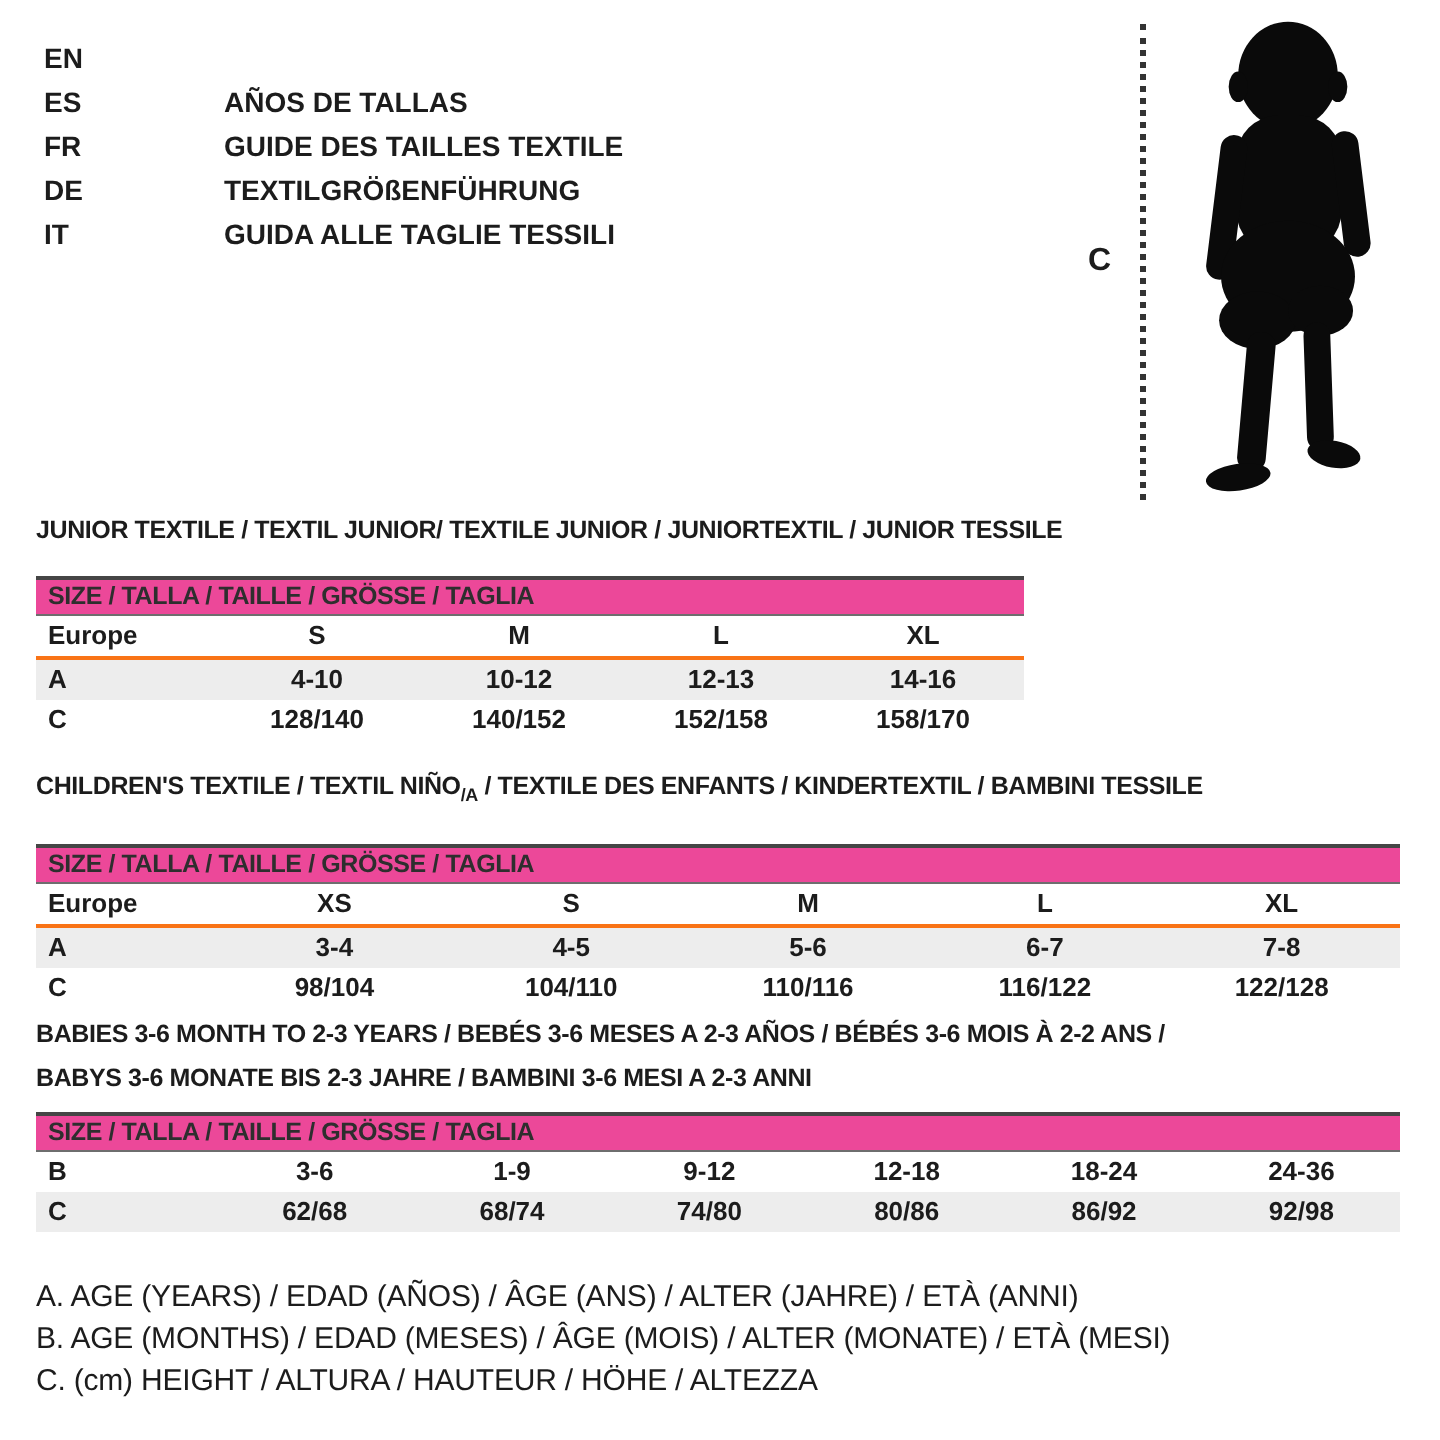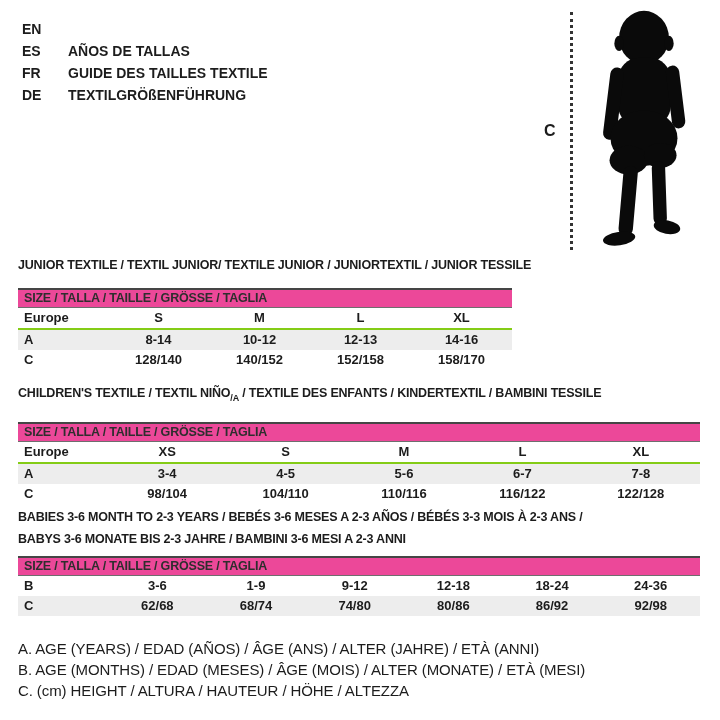--- a/index.html
+++ b/index.html
@@ -1,21 +1,21 @@
 <!DOCTYPE html>
 <html><head>
 <meta charset="utf-8">
 <style>
   html,body { margin:0; padding:0; background:#ffffff; }
   body { width:720px; height:720px; font-family:"Liberation Sans", sans-serif; color:#1c1c1c; }
   .canvas { position:relative; width:720px; height:720px; overflow:hidden; background:#ffffff; }
 
   
   .lang-block { position:absolute; left:22px; top:18px; }
-  .lang-row { display:flex; height:22px; line-height:22px; font-weight:700; font-size:14px; }
+  .lang-row { display:flex; height:22px; line-height:22px; font-weight:700; font-size:14px;gap:44px; }
   .lang-code { width:46px; }
 
   
   .figure { position:absolute; left:538px; top:6px; width:175px; height:248px; }
   .dash-line { position:absolute; left:32px; top:6px; height:238px; width:0; border-left:3px dotted #333333; }
   .c-label { position:absolute; left:6px; top:116px; font-weight:700; font-size:16px; }
   .toddler { position:absolute; left:47px; top:2px; }
 
   
   .section-title { position:absolute; left:18px; font-weight:700; font-size:12.5px; letter-spacing:-0.2px; white-space:nowrap; }
@@ -23,21 +23,21 @@
   .title-line { height:22px; line-height:22px; white-space:nowrap; }
 
   
   .size-table { position:absolute; left:18px; }
   .size-bar { background:#ec4899; border-top:2px solid #454545; border-bottom:1px solid #6e6e6e;
               height:17px; line-height:17px; font-weight:700; font-size:12.5px; color:#2e2e2e;
               padding-left:6px; letter-spacing:-0.2px; }
   .trow { display:flex; height:20px; line-height:20px; font-weight:700; font-size:13px; }
   .trow .lbl { width:90px; padding-left:6px; box-sizing:border-box; text-align:left; }
   .trow .cell { flex:1; text-align:center; }
-  .trow.hd { border-bottom:2px solid #84cc16; }
+  .trow.hd { border-bottom:2px solid #f97316; }
   .trow.alt { background:#ededed; }
 
   #table1 { top:288px; width:494px; }
   #title1 { top:258px; }
   #table2 { top:422px; width:682px; }
   #title2 { top:386px; }
   #title3 { position:absolute; left:18px; top:506px; font-weight:700; font-size:12.5px; letter-spacing:-0.2px; }
   #table3 { top:556px; width:682px; }
 
   
@@ -57,20 +57,24 @@
       <span class="lang-code">ES</span>
       <span class="lang-label">AÑOS DE TALLAS</span>
     </div>
     <div class="lang-row">
       <span class="lang-code">FR</span>
       <span class="lang-label">GUIDE DES TAILLES TEXTILE</span>
     </div>
     <div class="lang-row">
       <span class="lang-code">DE</span>
       <span class="lang-label">TEXTILGRÖßENFÜHRUNG</span>
+    </div>
+    <div class="lang-row">
+      <span class="lang-code">IT</span>
+      <span class="lang-label">GUIDA ALLE TAGLIE TESSILI</span>
     </div>
   </div>
 
   <div class="figure">
     <span class="c-label">C</span>
     <div class="dash-line"></div>
     <svg class="toddler" width="118" height="244" viewBox="0 0 120 255" fill="#0a0a0a" xmlns="http://www.w3.org/2000/svg">
       <ellipse cx="60" cy="31" rx="26" ry="28"></ellipse>
       <ellipse cx="34" cy="37" rx="5" ry="8"></ellipse>
       <ellipse cx="86" cy="37" rx="5" ry="8"></ellipse>
@@ -92,21 +96,21 @@
     <div class="size-bar">SIZE / TALLA / TAILLE / GRÖSSE / TAGLIA</div>
     <div class="trow hd">
       <span class="lbl">Europe</span>
       <span class="cell">S</span>
       <span class="cell">M</span>
       <span class="cell">L</span>
       <span class="cell">XL</span>
     </div>
     <div class="trow alt">
       <span class="lbl">A</span>
-      <span class="cell">8-14</span>
+      <span class="cell">4-10</span>
       <span class="cell">10-12</span>
       <span class="cell">12-13</span>
       <span class="cell">14-16</span>
     </div>
     <div class="trow">
       <span class="lbl">C</span>
       <span class="cell">128/140</span>
       <span class="cell">140/152</span>
       <span class="cell">152/158</span>
       <span class="cell">158/170</span>
@@ -138,21 +142,21 @@
       <span class="lbl">C</span>
       <span class="cell">98/104</span>
       <span class="cell">104/110</span>
       <span class="cell">110/116</span>
       <span class="cell">116/122</span>
       <span class="cell">122/128</span>
     </div>
   </div>
 
   <div id="title3">
-    <div class="title-line">BABIES 3-6 MONTH TO 2-3 YEARS / BEBÉS 3-6 MESES A 2-3 AÑOS / BÉBÉS 3-3 MOIS À 2-3 ANS /</div>
+    <div class="title-line">BABIES 3-6 MONTH TO 2-3 YEARS / BEBÉS 3-6 MESES A 2-3 AÑOS / BÉBÉS 3-6 MOIS À 2-2 ANS /</div>
     <div class="title-line">BABYS 3-6 MONATE BIS 2-3 JAHRE / BAMBINI 3-6 MESI A 2-3 ANNI</div>
   </div>
   <div class="size-table" id="table3">
     <div class="size-bar">SIZE / TALLA / TAILLE / GRÖSSE / TAGLIA</div>
     <div class="trow">
       <span class="lbl">B</span>
       <span class="cell">3-6</span>
       <span class="cell">1-9</span>
       <span class="cell">9-12</span>
       <span class="cell">12-18</span>

